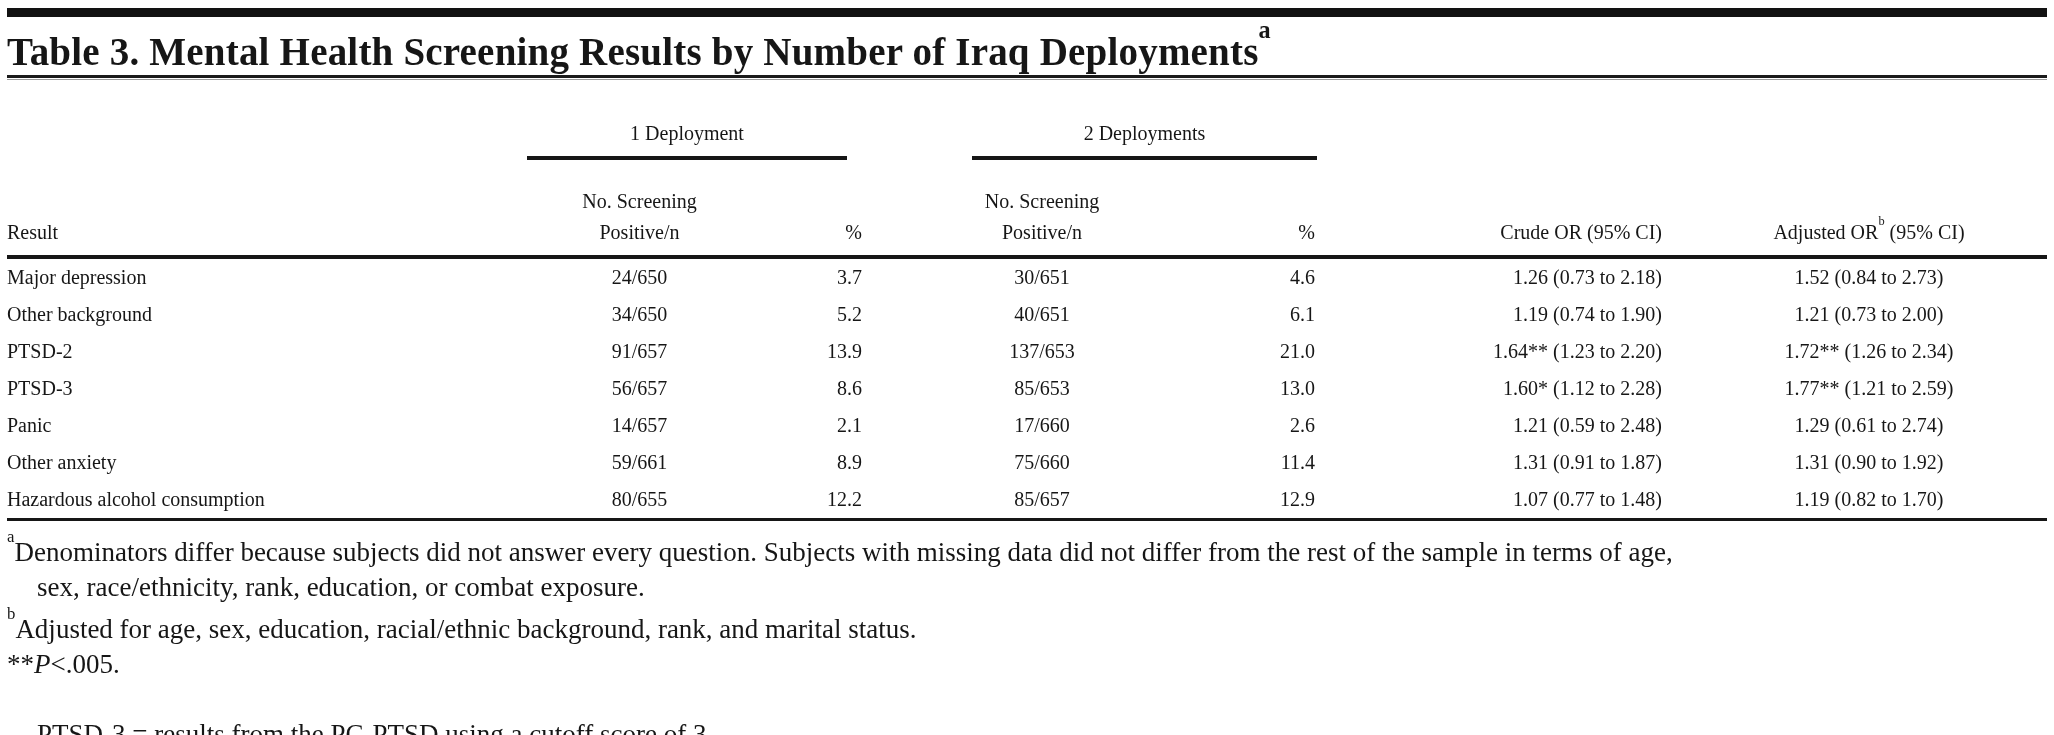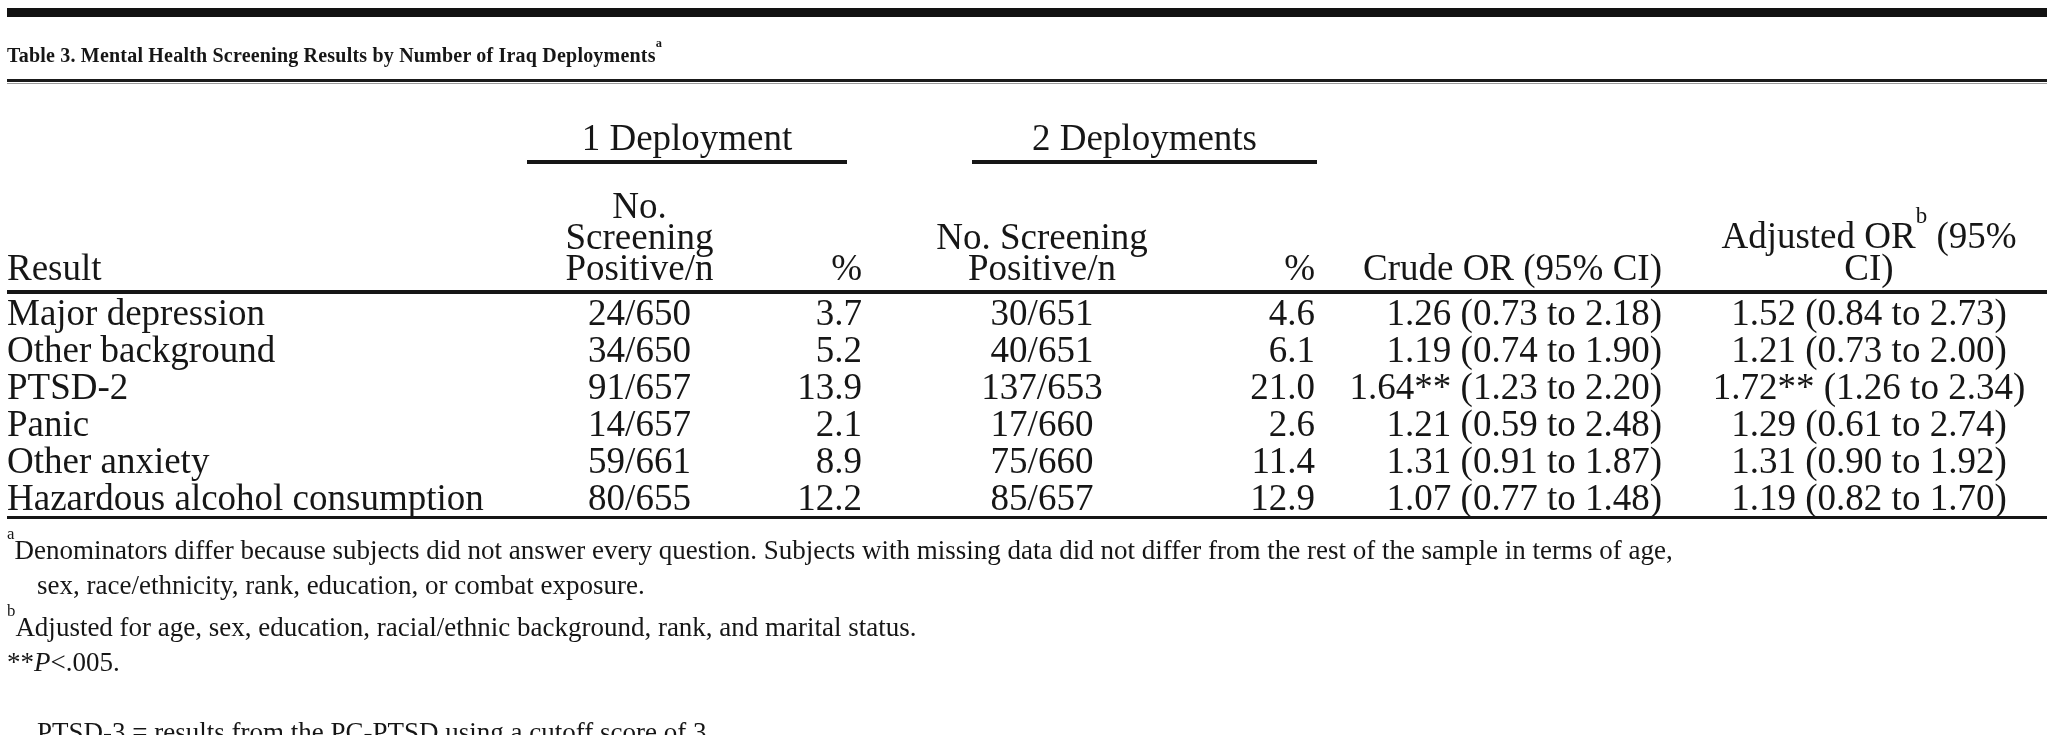--- a/index.html
+++ b/index.html
@@ -7,34 +7,34 @@
   body {
     width: 2054px; height: 735px; overflow: hidden;
     font-family: "Liberation Serif", "DejaVu Serif", serif;
     color: #161616;
   }
   .page { width: 2054px; height: 735px; padding: 0 7px; overflow: hidden; }
 
   .top-bar { margin-top: 8px; height: 9px; background: #121212; }
 
   h1.title {
-    margin-top: 15px;
-    font-size: 20px; font-weight: bold; line-height: 37px;
+    margin-top: 7px;
+    font-size: 39px; font-weight: bold; line-height: 37px;
     letter-spacing: 0.2px;
   }
   h1.title sup { font-size: 62%; position: relative; top: -0.55em; font-weight: bold; }
 
   .rule-heavy { height: 3px; background: #1a1a1a; }
   .rule-shadow { height: 1px; background: #9a9a9a; margin-top: 1px; }
   .title-rule { margin-top: 5px; }
 
   table.results {
     margin-top: 2px;
     width: 2040px; border-collapse: collapse; table-layout: fixed;
-    font-size: 37px;
+    font-size: 20px;
   }
   col.c1 { width: 480px; }
   col.c2 { width: 250px; }
   col.c3 { width: 140px; }
   col.c4 { width: 330px; }
   col.c5 { width: 140px; }
   col.c6 { width: 350px; }
   col.c7 { width: 350px; }
 
   th { font-weight: normal; }
@@ -141,20 +141,29 @@
         <tr>
           <td class="c1">PTSD-2</td>
           <td class="c2">91/657</td>
           <td class="c3">13.9</td>
           <td class="c4">137/653</td>
           <td class="c5">21.0</td>
           <td class="c6">1.64** (1.23 to 2.20)</td>
           <td class="c7">1.72** (1.26 to 2.34)</td>
         </tr>
         <tr>
+          <td class="c1">PTSD-3</td>
+          <td class="c2">56/657</td>
+          <td class="c3">8.6</td>
+          <td class="c4">85/653</td>
+          <td class="c5">13.0</td>
+          <td class="c6">1.60* (1.12 to 2.28)</td>
+          <td class="c7">1.77** (1.21 to 2.59)</td>
+        </tr>
+        <tr>
           <td class="c1">Panic</td>
           <td class="c2">14/657</td>
           <td class="c3">2.1</td>
           <td class="c4">17/660</td>
           <td class="c5">2.6</td>
           <td class="c6">1.21 (0.59 to 2.48)</td>
           <td class="c7">1.29 (0.61 to 2.74)</td>
         </tr>
         <tr>
           <td class="c1">Other anxiety</td>

